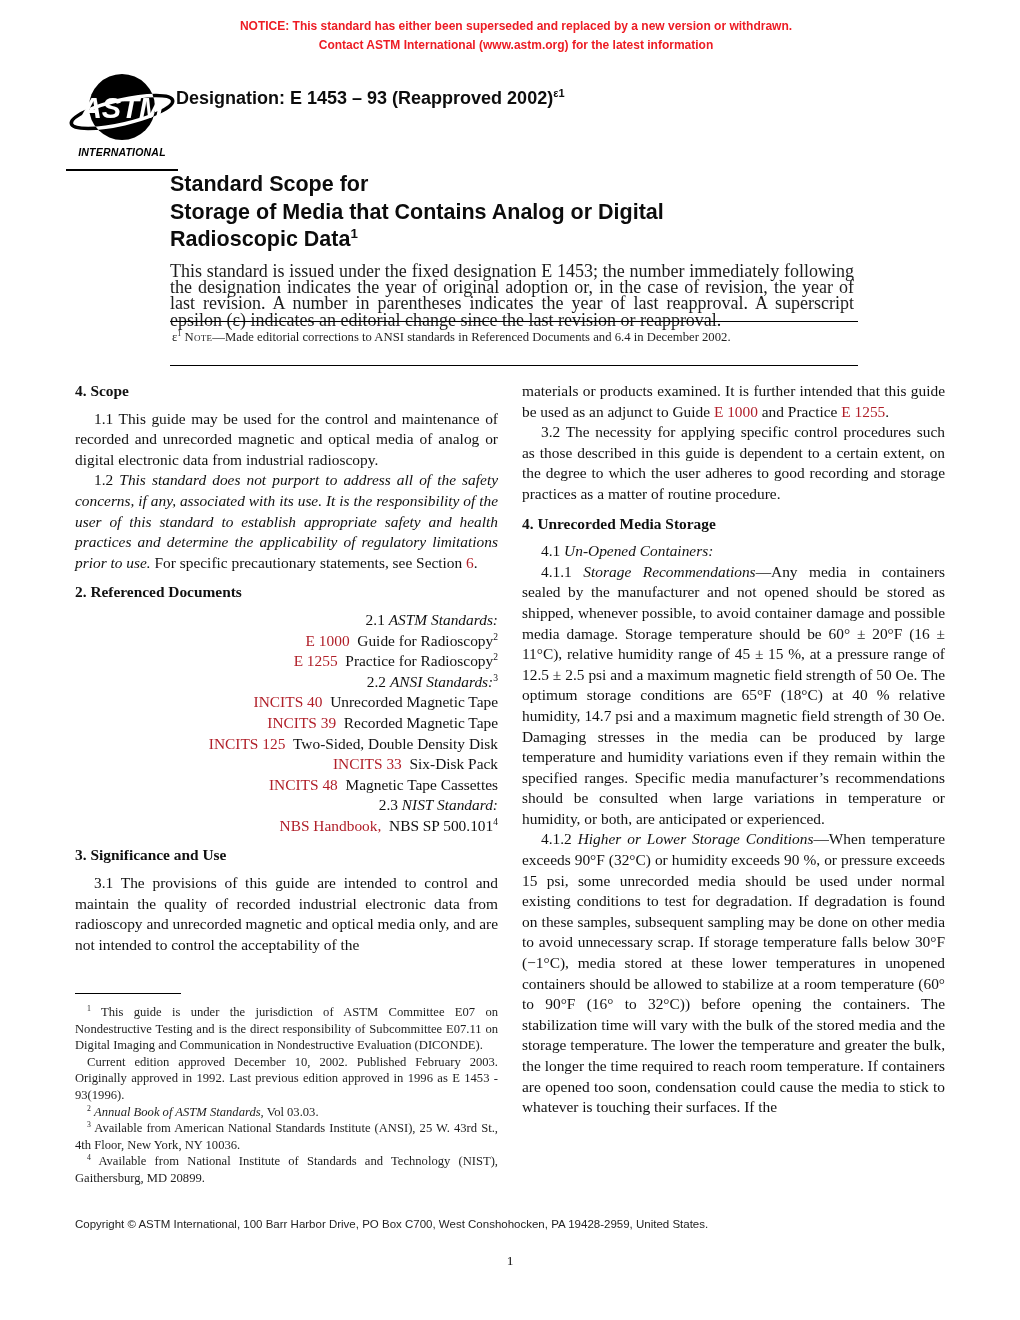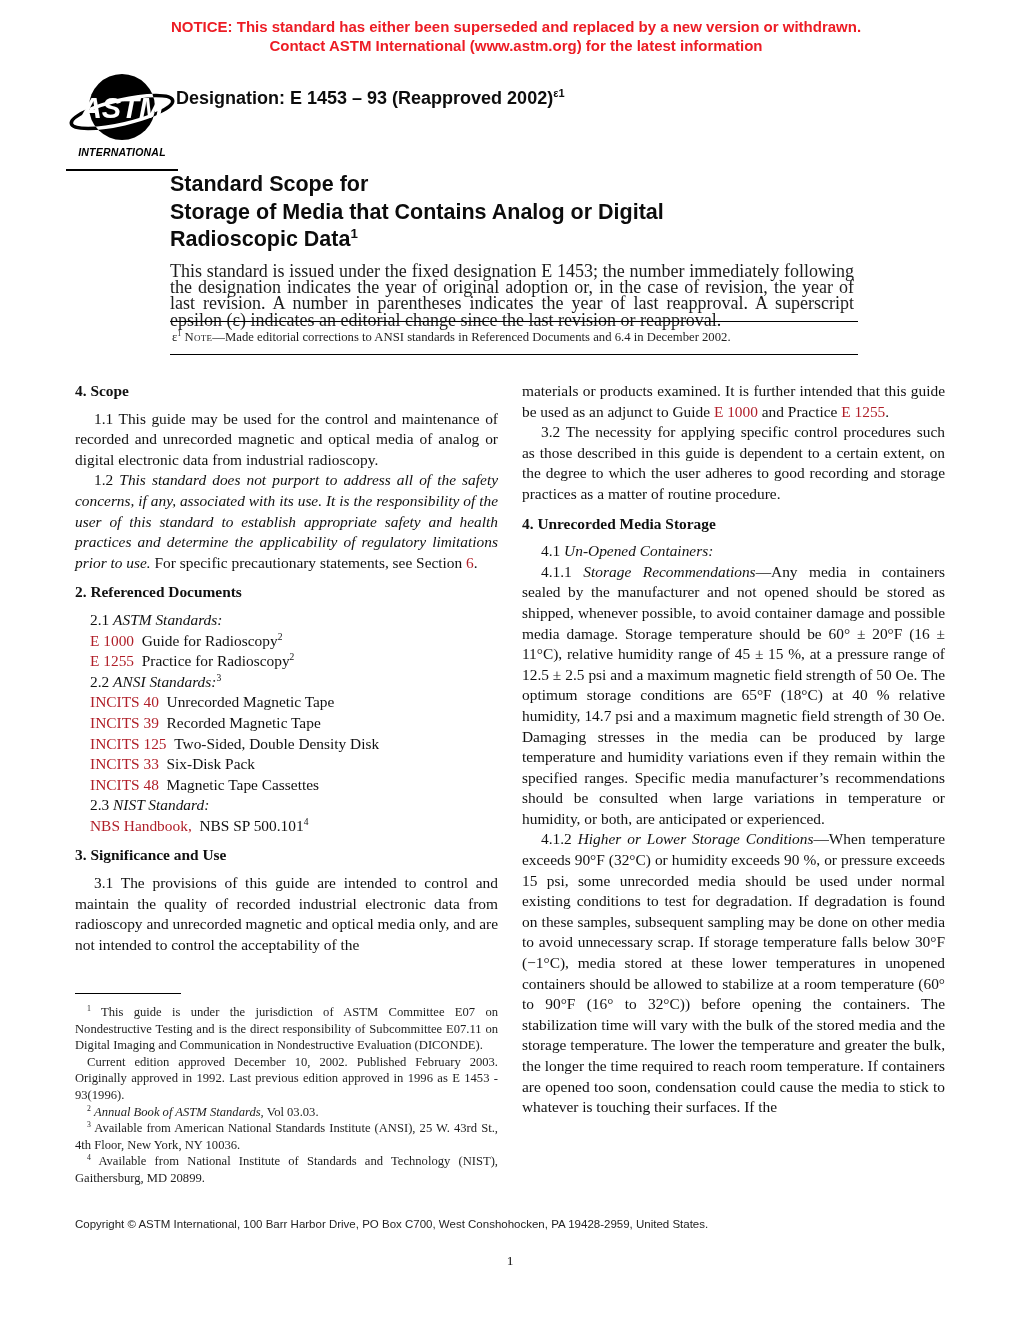--- a/index.html
+++ b/index.html
@@ -3,21 +3,21 @@
 <meta charset="utf-8">
 <style>
   html,body{margin:0;padding:0;}
   body{
     width:1020px;height:1320px;position:relative;background:#ffffff;
     font-family:"Liberation Serif",serif;color:#141414;
   }
   .notice{
     position:absolute;top:17px;left:12px;right:0;text-align:center;
     font-family:"Liberation Sans",sans-serif;font-weight:bold;
-    font-size:15px;line-height:19px;color:var(--notice-red,#ed1c24);
+    font-size:12px;line-height:19px;color:var(--notice-red,#ed1c24);
   }
   .logo{position:absolute;left:66px;top:72px;width:112px;text-align:center;}
   .logo-sub{
     font-family:"Liberation Sans",sans-serif;font-weight:bold;font-style:italic;
     font-size:10.5px;letter-spacing:.2px;color:#000;
     border-bottom:2.5px solid #000;padding-bottom:11px;margin-top:-4px;
   }
   .designation{
     position:absolute;left:176px;top:88px;
     font-family:"Liberation Sans",sans-serif;font-weight:bold;font-size:18px;color:#0c0c0c;
@@ -28,33 +28,33 @@
     font-family:"Liberation Sans",sans-serif;font-weight:bold;
     font-size:21.5px;line-height:27.5px;color:#0c0c0c;
   }
   .preamble{
     position:absolute;left:170px;top:263px;width:684px;
     font-size:18px;line-height:16.2px;text-align:justify;color:#1d1d1d;
   }
   .note{
     position:absolute;left:170px;top:321px;width:684px;
     border-top:1.5px solid #000;border-bottom:1.5px solid #000;
-    padding:8px 2px 9px;font-size:12.7px;color:#1d1d1d;
+    padding:8px 2px 20px;font-size:12.7px;color:#1d1d1d;
   }
   .col{
     position:absolute;top:381px;width:423px;
     font-size:15.4px;line-height:20.6px;text-align:justify;color:#101010;
   }
   .col-left{left:75px;}
   .col-right{left:522px;}
   .h{font-weight:bold;text-align:left;margin:9px 0 7px;}
   .h.first{margin-top:0;}
   .col p{margin:0;text-indent:19px;}
   .col p.noindent{text-indent:0;}
-  .col p.ref{text-indent:15px;text-align:left;white-space:nowrap;}
+  .col p.ref{text-indent:15px;text-align:right;white-space:nowrap;}
   sup{font-size:.62em;line-height:0;}
   .st-i{font-style:italic;}
   .st-r{color:var(--link-red,#b01e28);}
   .st-c{font-variant:small-caps;letter-spacing:.3px;}
   .footnotes{
     position:absolute;left:75px;top:993px;width:423px;
     font-size:12.6px;line-height:16.6px;text-align:justify;color:#1d1d1d;
   }
   .fn-rule{width:106px;border-top:1.5px solid #000;margin-bottom:10px;}
   .footnotes p{margin:0;text-indent:12px;}

